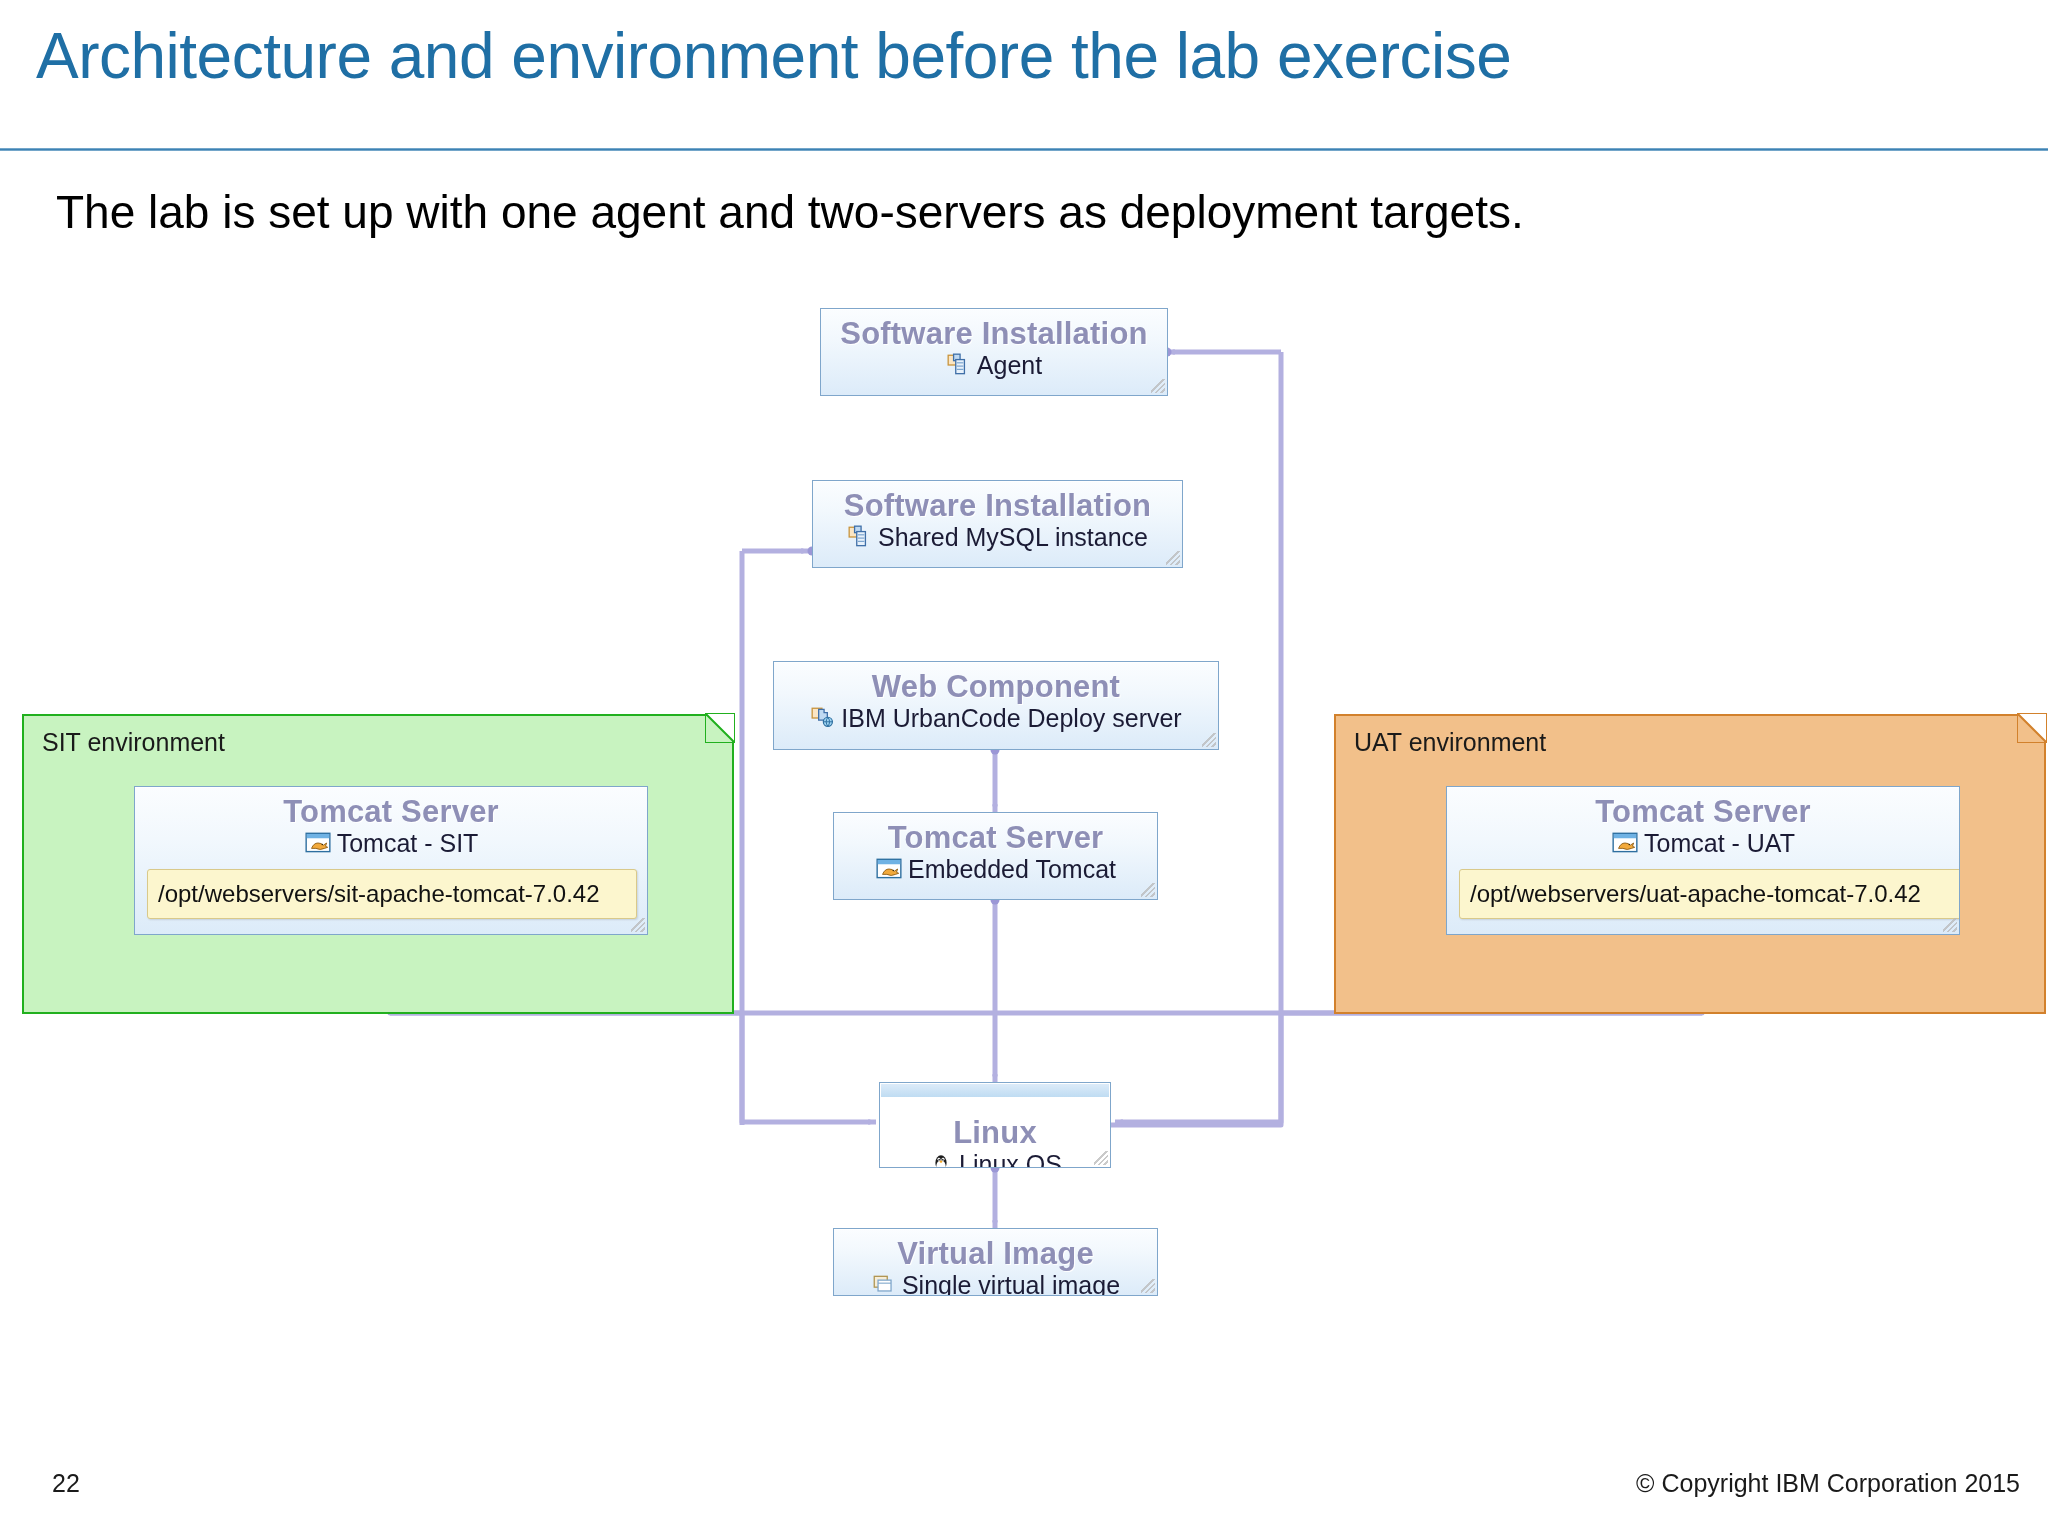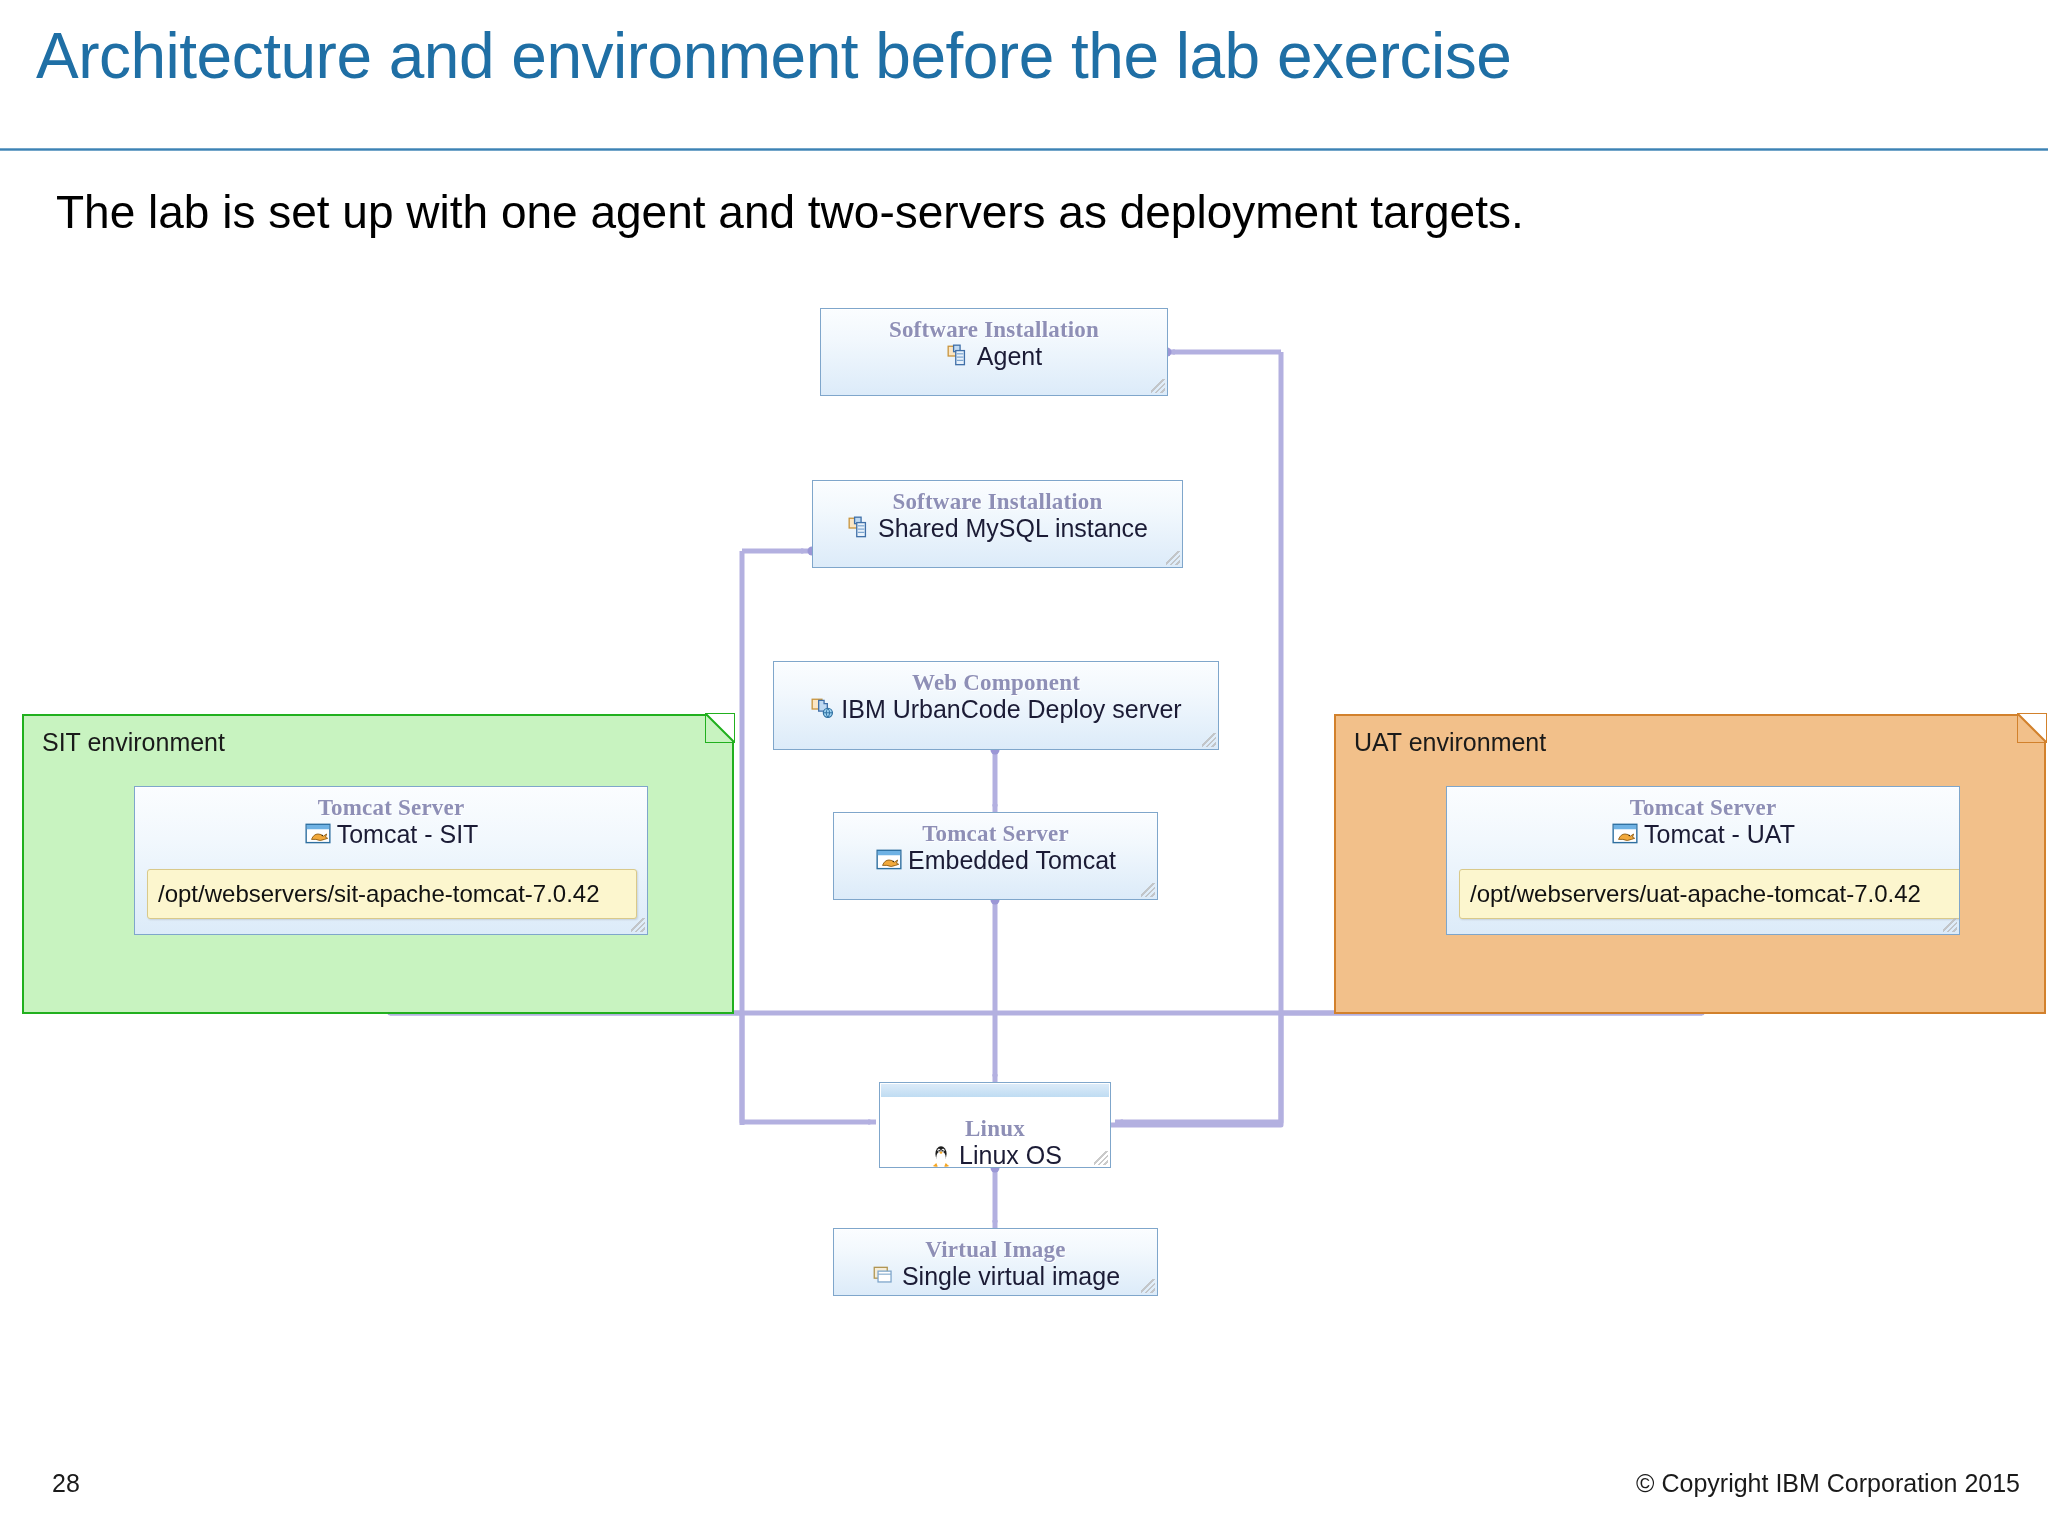--- a/index.html
+++ b/index.html
@@ -55,28 +55,27 @@
     position:absolute;
     box-sizing:border-box;
     border:1px solid #7FA6CB;
     background:linear-gradient(to bottom,#FBFDFF 0%,#F2F8FD 35%,#DCEBF9 100%);
     box-shadow:0 1px 0 rgba(255,255,255,.9) inset;
     text-align:center;
     overflow:hidden;
   }
   .node .ntype{
     display:block;
-    font-size:23px;
+    font-size:31px;
     font-weight:bold;
     color:#8E8FB6;
     text-shadow:1px 1px 0 #ffffff;
     line-height:1.05;
     margin-top:9px;
     letter-spacing:.2px;
-    font-family:Liberation Serif, serif;
   }
   .node .nrow{
     display:flex;
     align-items:flex-start;
     justify-content:center;
     gap:5px;
     margin-top:1px;
   }
   .node .nname{
     font-size:25px;
@@ -348,14 +347,14 @@
         <circle cx="17" cy="13.4" r="0.7" fill="#3b2a06"></circle>
       </svg>
       <span class="nname">Tomcat - UAT</span>
     </div>
     <div class="prop" style="left:12px;top:82px;width:508px;">/opt/webservers/uat-apache-tomcat-7.0.42</div>
     <span class="grip"></span>
   </div>
 
 </div>
 
-<div id="page-number">28</div>
+<div id="page-number">22</div>
 <div id="copyright">© Copyright IBM Corporation 2015</div>
 
 </body></html>

